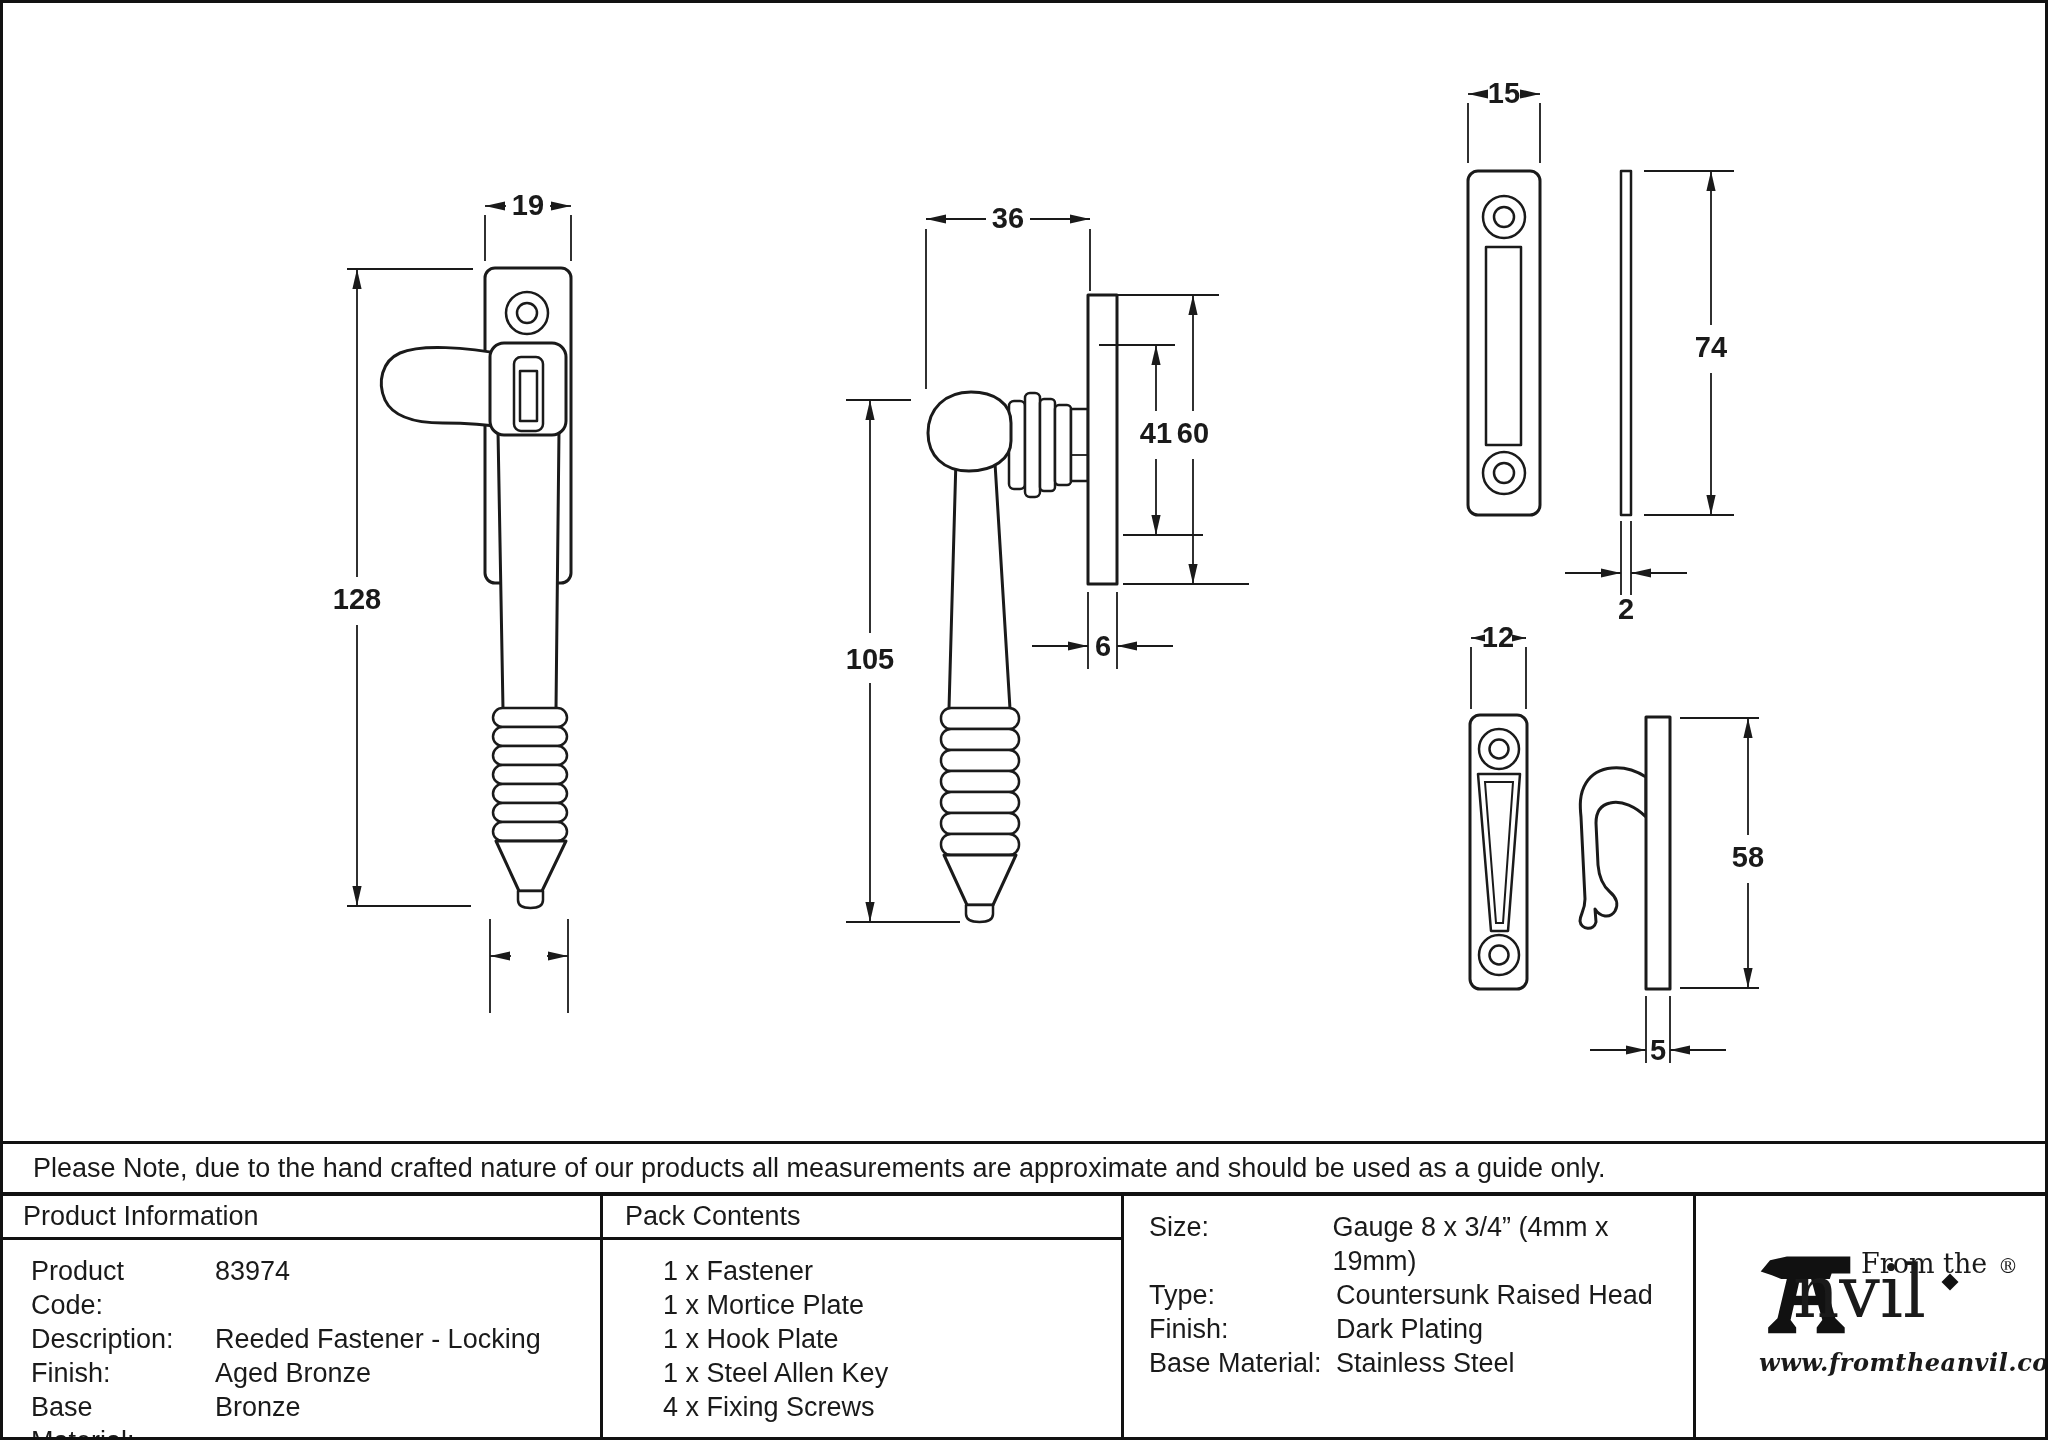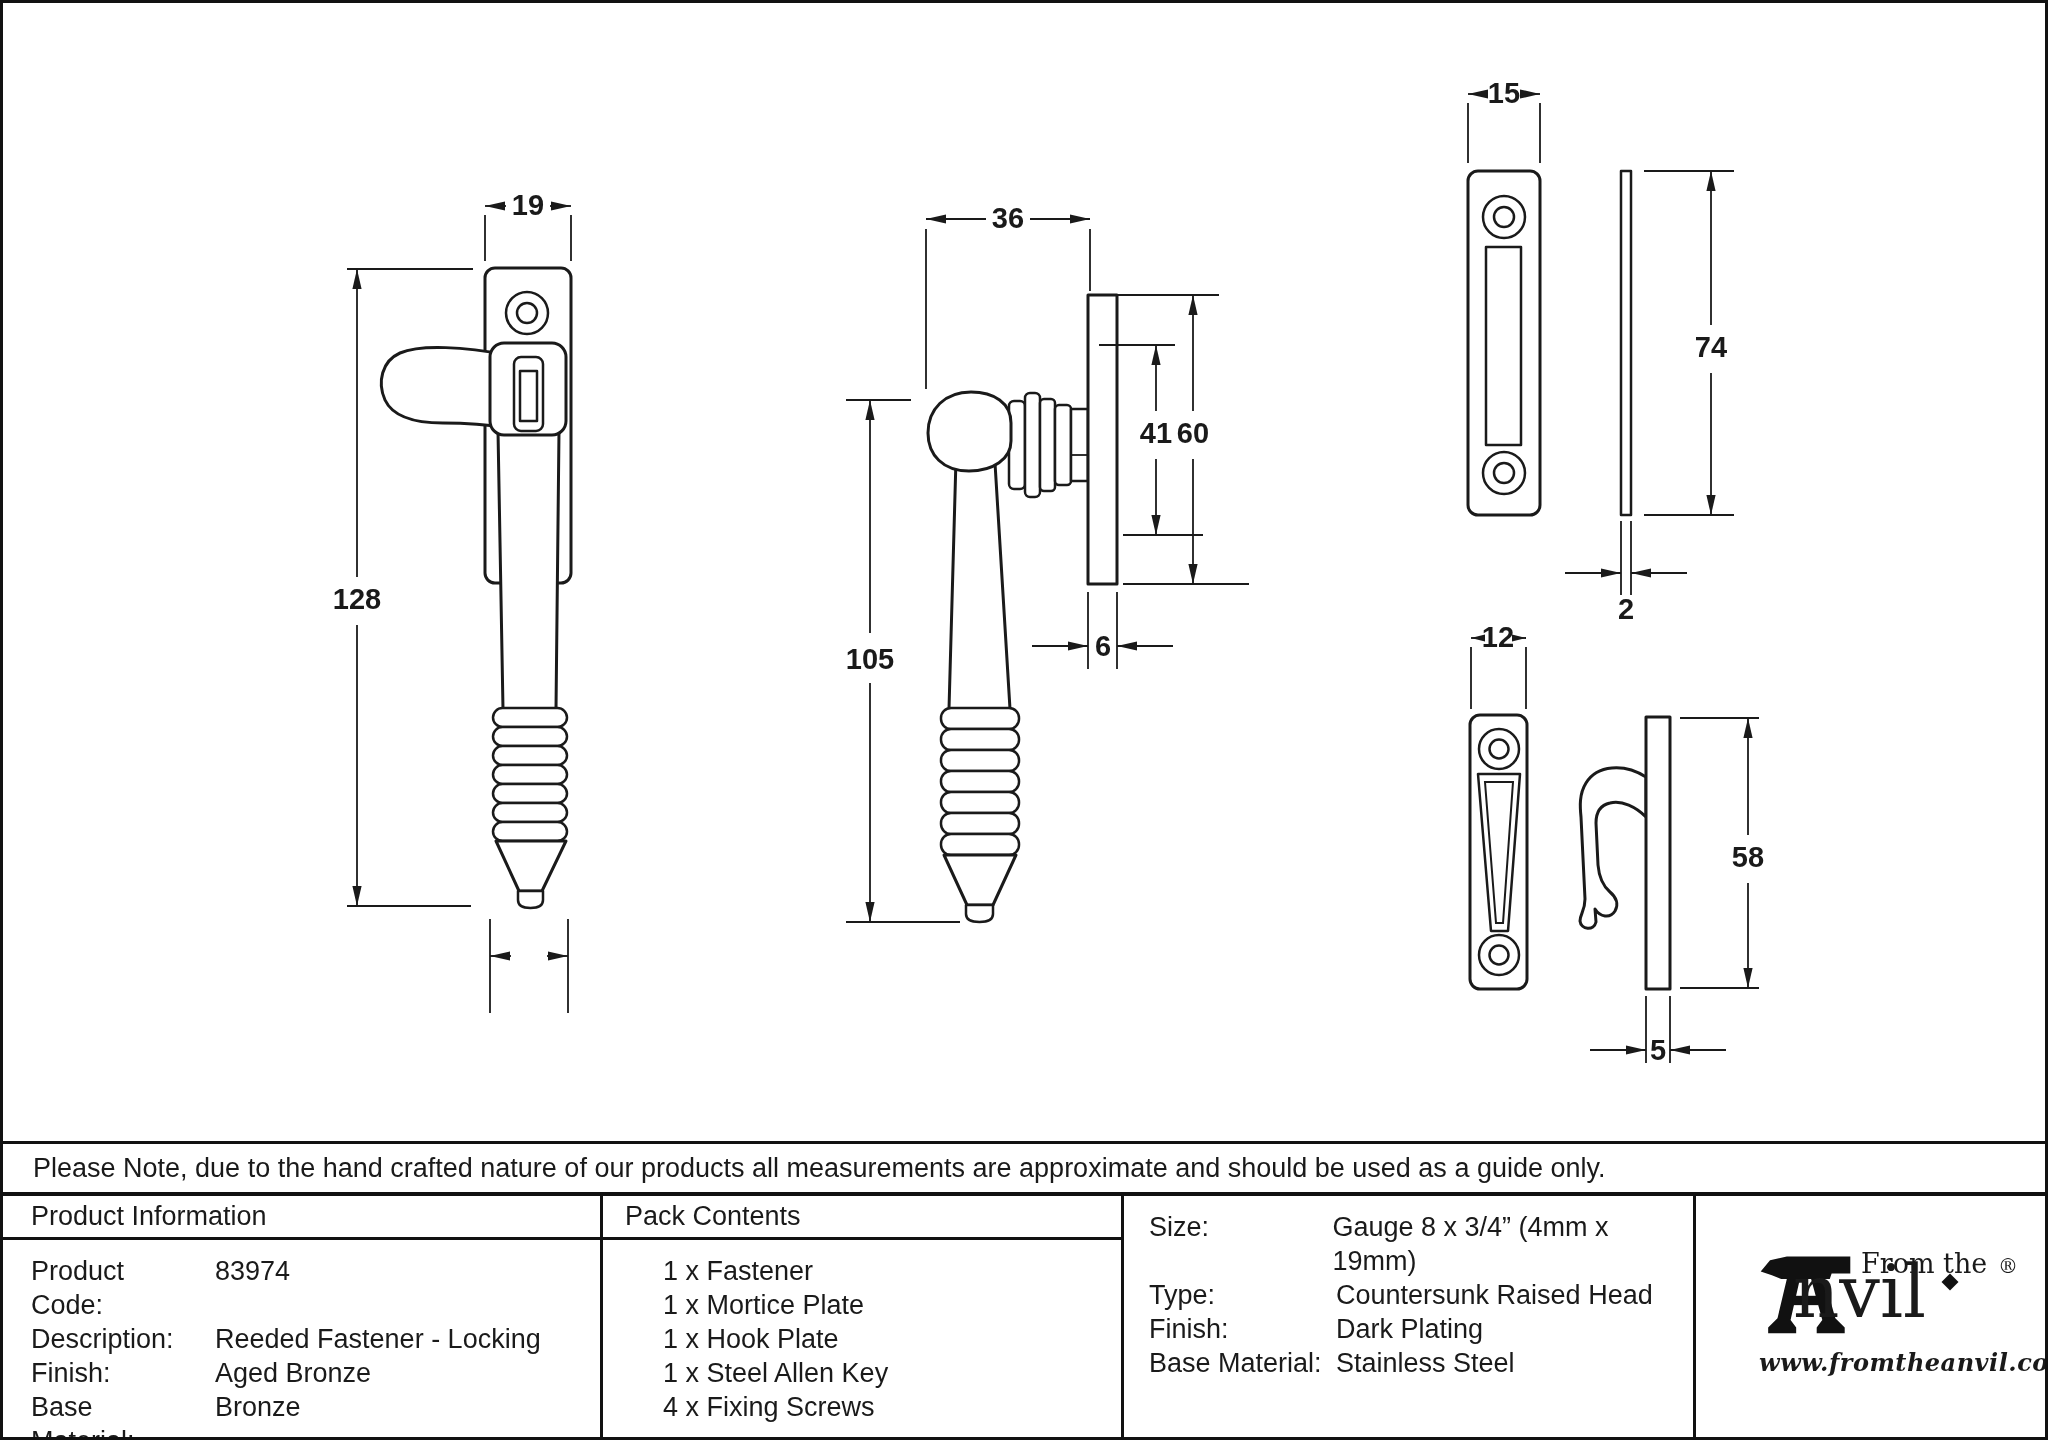--- a/index.html
+++ b/index.html
@@ -23,21 +23,21 @@
   }
   .spec-table{
     position:absolute; left:0; top:1189px; width:100%; height:248px;
     border-top:4px solid #111; box-sizing:border-box; font-size:27px;
   }
   .col{position:absolute; top:0; height:100%; box-sizing:border-box;}
   .col-pi{left:0; width:597px;}
   .col-pc{left:597px; width:521px; border-left:3px solid #111;}
   .col-fs{left:1118px; width:572px; border-left:3px solid #111;}
   .col-logo{left:1690px; width:352px; border-left:3px solid #111;}
-  .col-header{height:41px; line-height:41px; border-bottom:3px solid #111; padding-left:28px;}
+  .col-header{height:41px; line-height:41px; border-bottom:3px solid #111; padding-left:20px;}
   .col-pc .col-header{padding-left:22px;}
   .col-fs .col-header{padding-left:25px;}
   .col-body{padding-top:14px;}
   .spec-row{display:flex; line-height:34px;}
   .col-pi .spec-row{padding-left:28px;gap:39px;}
   .col-pi .spec-label{width:145px;}
   .col-fs .spec-row{padding-left:25px;}
   .col-fs .spec-label{width:187px;}
   .pack-item{line-height:34px; padding-left:28px;margin-left:32px;}
 

